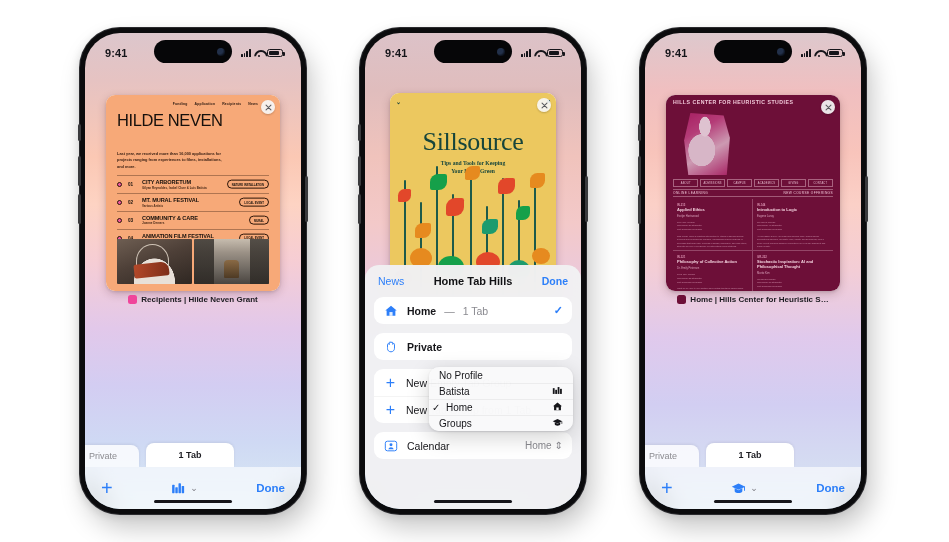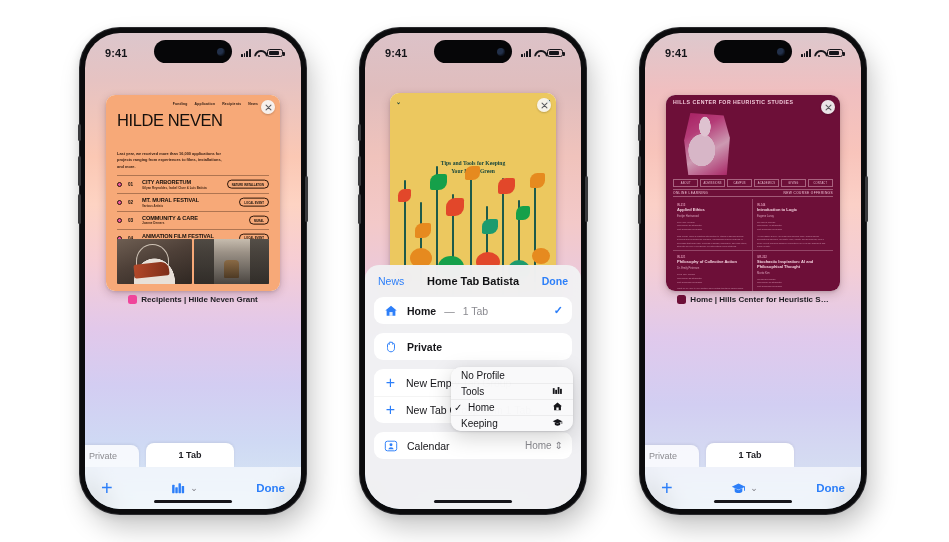--- a/index.html
+++ b/index.html
@@ -324,21 +324,21 @@
   .srow + .srow{ box-shadow:inset 0 .5px 0 rgba(0,0,0,.09); }
   .srow .sep{ color:#8a8a90; font-weight:400; }
   .srow .nm{ font-weight:600; }
   .srow .check{ margin-left:auto; color:#2d7ff9; font-size:11px; font-weight:700;}
   .srow .val{ margin-left:auto; color:#8a8a90; font-size:10px; display:flex; align-items:center; gap:3px;}
   .srow .plusicon{ color:#2d7ff9; font-size:16px; font-weight:300; width:15px; text-align:center;}
   .ic{ width:16px; height:16px; display:flex; align-items:center; justify-content:center; flex:0 0 auto;}
 
   
   .dropdown{
-    position:absolute; right:8px; top:102px; width:122px;
+    position:absolute; right:8px; top:102px; width:144px;
     background:rgba(249,249,250,.99); border-radius:10px; overflow:hidden;
     box-shadow:0 6px 22px rgba(0,0,0,.18), 0 1px 3px rgba(0,0,0,.10);
     z-index:40;
   }
   .ditem{
     height:16px; display:flex; align-items:center; padding:0 10px;
     font-size:10px; color:#16161a; position:relative;
   }
   .ditem + .ditem{ box-shadow:inset 0 .5px 0 rgba(0,0,0,.10); }
   .ditem .tick{ position:absolute; left:3px; font-size:10px; color:#16161a; }
@@ -495,20 +495,21 @@
         <div class="close-x">
           <svg viewBox="0 0 10 10">
             <path d="M1.5 1.5 L8.5 8.5 M8.5 1.5 L1.5 8.5" stroke="#5b5b60" stroke-width="1.5" stroke-linecap="round"></path>
           </svg>
         </div>
         <div class="pg2">
           <div class="topbar">
             <span class="chev">⌄</span>
             <span class="sq"></span>
           </div>
+          <h1>Sillsource</h1>
           <div class="sub">
             <span>Tips and Tools for Keeping</span><br>
             <span>Your Home Green</span>
           </div>
           <div class="stems">
             <div class="stem" style="left:14px;height:118px;"></div>
             <div class="stem" style="left:30px;height:96px;"></div>
             <div class="stem" style="left:46px;height:132px;"></div>
             <div class="stem" style="left:62px;height:104px;"></div>
             <div class="stem" style="left:80px;height:126px;"></div>
@@ -531,21 +532,21 @@
             <div class="blob" style="left:118px;bottom:18px;width:22px;height:20px;background:#1d9b6e;"></div>
             <div class="blob" style="left:4px;bottom:12px;width:18px;height:16px;background:#e2472a;"></div>
             <div class="blob" style="left:142px;bottom:34px;width:18px;height:16px;background:#e68a1f;"></div>
           </div>
         </div>
       </div>
 
       <div class="sheet">
         <div class="sheet-head">
           <span class="lnk">News</span>
-          <span class="ttl">Home Tab Batista</span>
+          <span class="ttl">Home Tab Hills</span>
           <span class="lnk bold">Done</span>
         </div>
 
         <div class="group">
           <div class="srow">
             <span class="ic">
               <svg viewBox="0 0 16 16" width="14" height="14">
                 <path d="M8 2 L14.5 7.5 L13 7.5 L13 13.5 L3 13.5 L3 7.5 L1.5 7.5 Z" fill="#2d7ff9"></path>
                 <rect x="6.2" y="9.2" width="3.6" height="4.3" fill="#fff" opacity=".85"></rect>
               </svg>
@@ -594,42 +595,42 @@
               <span>⇕</span>
             </span>
           </div>
         </div>
 
         <div class="dropdown">
           <div class="ditem">
             <span>No Profile</span>
           </div>
           <div class="ditem">
-            <span>Tools</span>
+            <span>Batista</span>
             <span class="gicon">
               <svg viewBox="0 0 16 16" width="11" height="11">
                 <rect x="1.2" y="4.6" width="2.6" height="8.4" fill="#16161a"></rect>
                 <rect x="4.7" y="7" width="2.6" height="6" fill="#16161a"></rect>
                 <rect x="8.2" y="3" width="2.6" height="10" fill="#16161a"></rect>
                 <rect x="11.7" y="5.6" width="2.6" height="7.4" fill="#16161a"></rect>
               </svg>
             </span>
           </div>
           <div class="ditem">
             <span class="tick">✓</span>
             <span style="margin-left:7px">Home</span>
             <span class="gicon">
               <svg viewBox="0 0 16 16" width="11" height="11">
                 <path d="M8 2 L14.5 7.6 L13 7.6 L13 13.4 L3 13.4 L3 7.6 L1.5 7.6 Z" fill="#16161a"></path>
                 <rect x="6.3" y="9.4" width="3.4" height="4" fill="#f9f9fa"></rect>
               </svg>
             </span>
           </div>
           <div class="ditem">
-            <span>Keeping</span>
+            <span>Groups</span>
             <span class="gicon">
               <svg viewBox="0 0 16 16" width="11" height="11">
                 <path d="M8 3 L15 6.2 L8 9.4 L1 6.2 Z" fill="#16161a"></path>
                 <path d="M4 7.6 v3 c0 1.3 1.9 2 4 2 s4-.7 4-2 v-3 L8 9.8 Z" fill="#16161a"></path>
                 <path d="M14.3 6.6 v3.4" stroke="#16161a" stroke-width="1" fill="none"></path>
               </svg>
             </span>
           </div>
         </div>
       </div>

